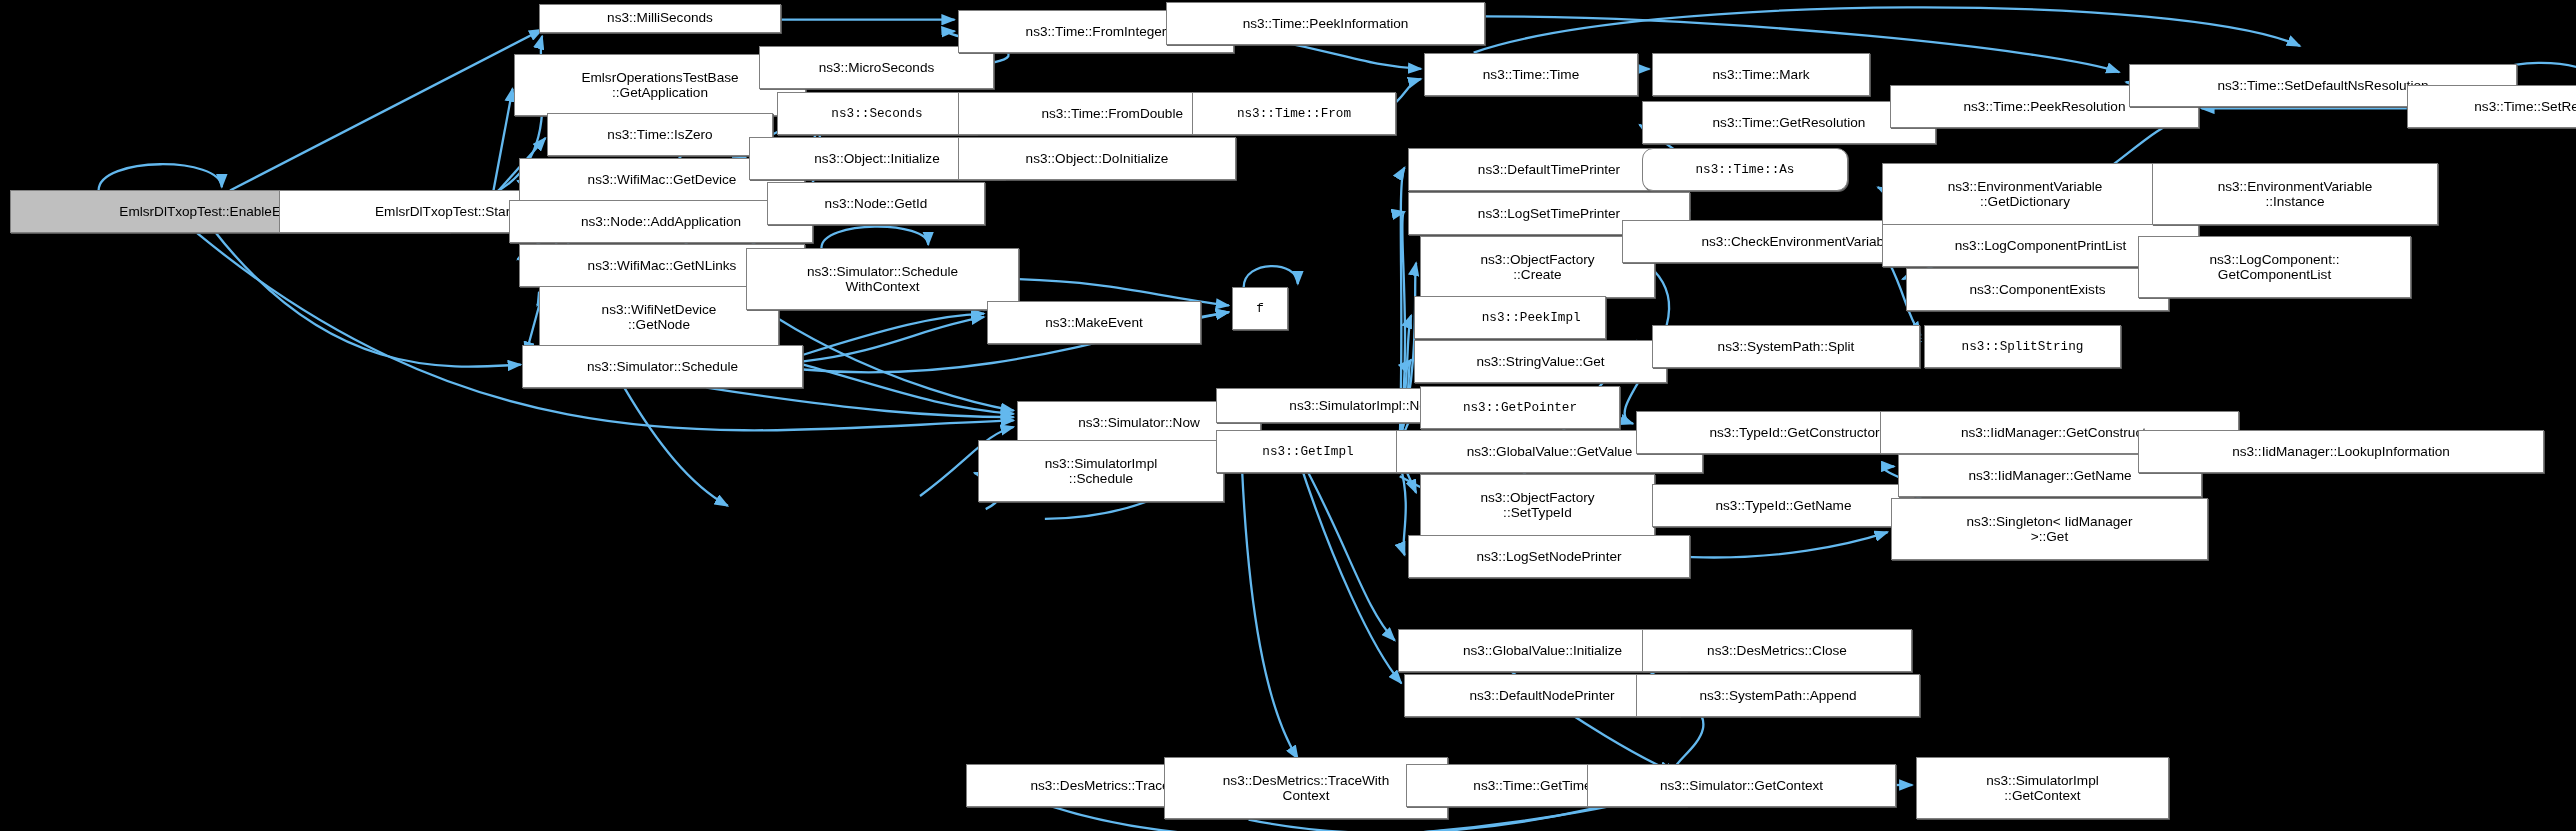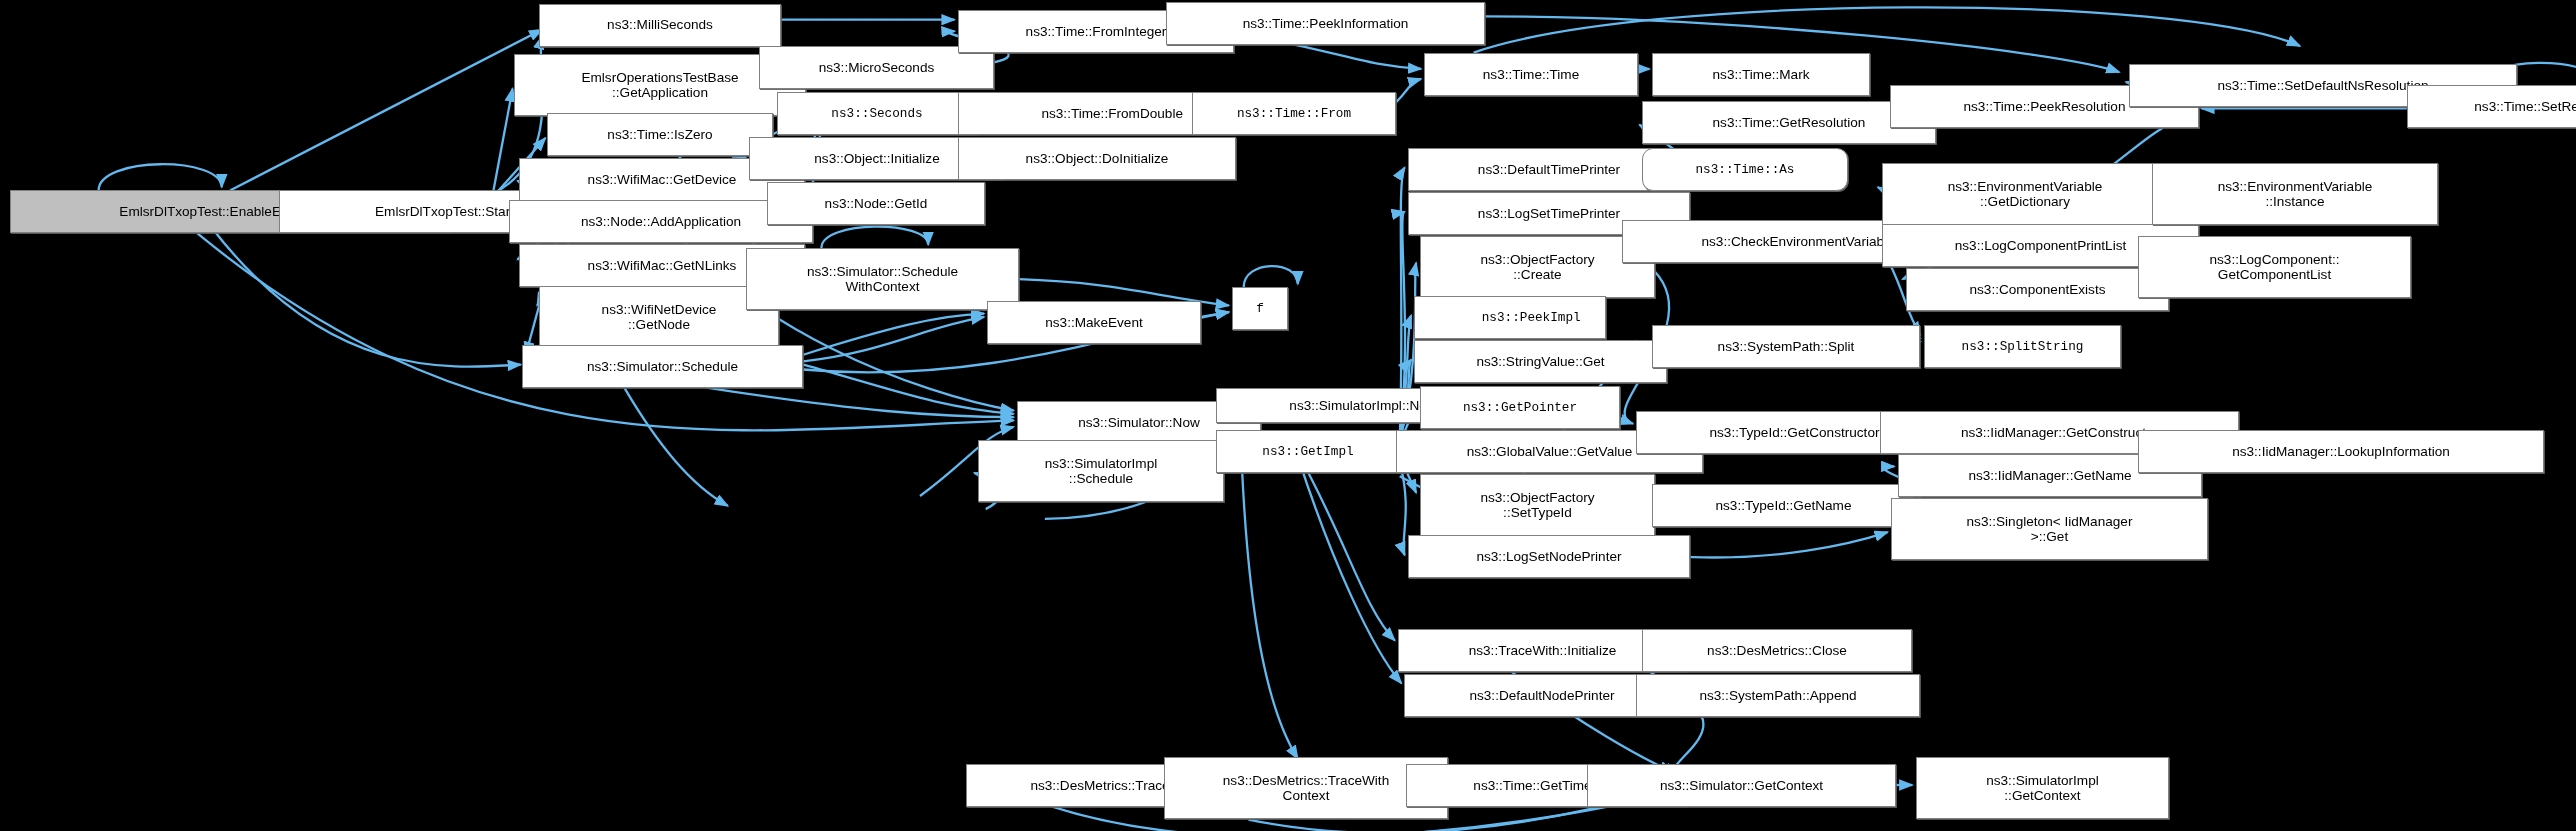--- a/index.html
+++ b/index.html
@@ -234,21 +234,21 @@
       <path d="M756 285 C 760 370, 770 430, 790 462"></path>
 
       <path d="M400 126 C 450 200, 560 240, 617 250"></path>
       <path d="M430 236 C 520 250, 570 254, 617 254"></path>
 
       <path d="M904 10 C 1050 10, 1250 30, 1290 44"></path>
     </g>
   </svg>
 <div class="node current" style="left: 10px; top: 190px; width: 440px; height: 43px;">EmlsrDlTxopTest::EnableEmlsrMode</div>
     <div class="node" style="left: 279px; top: 190px; width: 368px; height: 43px;">EmlsrDlTxopTest::StartTraffic</div>
-    <div class="node" style="left: 539px; top: 3.6px; width: 242px; height: 43px;">ns3::MilliSeconds</div>
+    <div class="node" style="left: 539px; top: 3.6px; width: 242px; height: 29px;">ns3::MilliSeconds</div>
     <div class="node" style="left: 514px; top: 54px; width: 292px; height: 62px;">EmlsrOperationsTestBase
 ::GetApplication</div>
     <div class="node" style="left: 547px; top: 113px; width: 226px; height: 43px;">ns3::Time::IsZero</div>
     <div class="node" style="left: 519px; top: 158px; width: 286px; height: 43px;">ns3::WifiMac::GetDevice</div>
     <div class="node" style="left: 509px; top: 200px; width: 304px; height: 43px;">ns3::Node::AddApplication</div>
     <div class="node" style="left: 519px; top: 244px; width: 286px; height: 43px;">ns3::WifiMac::GetNLinks</div>
     <div class="node" style="left: 539px; top: 286px; width: 240px; height: 62px;">ns3::WifiNetDevice
 ::GetNode</div>
     <div class="node" style="left: 522px; top: 345px; width: 281px; height: 43px;">ns3::Simulator::Schedule</div>
     <div class="node" style="left: 759px; top: 46px; width: 235px; height: 43px;">ns3::MicroSeconds</div>
@@ -281,21 +281,21 @@
 ::SetTypeId</div>
     <div class="node" style="left: 1408px; top: 535px; width: 282px; height: 43px;">ns3::LogSetNodePrinter</div>
     <div class="node" style="left: 1424px; top: 53px; width: 214px; height: 43px;">ns3::Time::Time</div>
     <div class="node" style="left: 1642px; top: 101px; width: 294px; height: 43px;">ns3::Time::GetResolution</div>
     <div class="node" style="left: 1652px; top: 53px; width: 218px; height: 43px;">ns3::Time::Mark</div>
     <div class="node small" style="left: 1642px; top: 148px; width: 206px; height: 43px; border-radius: 11px;">ns3::Time::As</div>
     <div class="node" style="left: 1622px; top: 220px; width: 359px; height: 43px;">ns3::CheckEnvironmentVariables</div>
     <div class="node" style="left: 1652px; top: 325px; width: 268px; height: 43px;">ns3::SystemPath::Split</div>
     <div class="node" style="left: 1636px; top: 411px; width: 317px; height: 43px;">ns3::TypeId::GetConstructor</div>
     <div class="node" style="left: 1652px; top: 484px; width: 263px; height: 43px;">ns3::TypeId::GetName</div>
-    <div class="node" style="left: 1398px; top: 629px; width: 289px; height: 43px;">ns3::TraceWith::Initialize</div>
+    <div class="node" style="left: 1398px; top: 629px; width: 289px; height: 43px;">ns3::GlobalValue::Initialize</div>
     <div class="node" style="left: 1404px; top: 674px; width: 276px; height: 43px;">ns3::DefaultNodePrinter</div>
     <div class="node" style="left: 1642px; top: 629px; width: 270px; height: 43px;">ns3::DesMetrics::Close</div>
     <div class="node" style="left: 1636px; top: 674px; width: 284px; height: 43px;">ns3::SystemPath::Append</div>
     <div class="node" style="left: 1890px; top: 85px; width: 309px; height: 43px;">ns3::Time::PeekResolution</div>
     <div class="node" style="left: 1882px; top: 163px; width: 286px; height: 62px;">ns3::EnvironmentVariable
 ::GetDictionary</div>
     <div class="node" style="left: 1882px; top: 224px; width: 317px; height: 43px;">ns3::LogComponentPrintList</div>
     <div class="node" style="left: 1906px; top: 268px; width: 263px; height: 43px;">ns3::ComponentExists</div>
     <div class="node small" style="left: 1924px; top: 325px; width: 197px; height: 43px;">ns3::SplitString</div>
     <div class="node" style="left: 1880px; top: 411px; width: 359px; height: 43px;">ns3::IidManager::GetConstructor</div>

